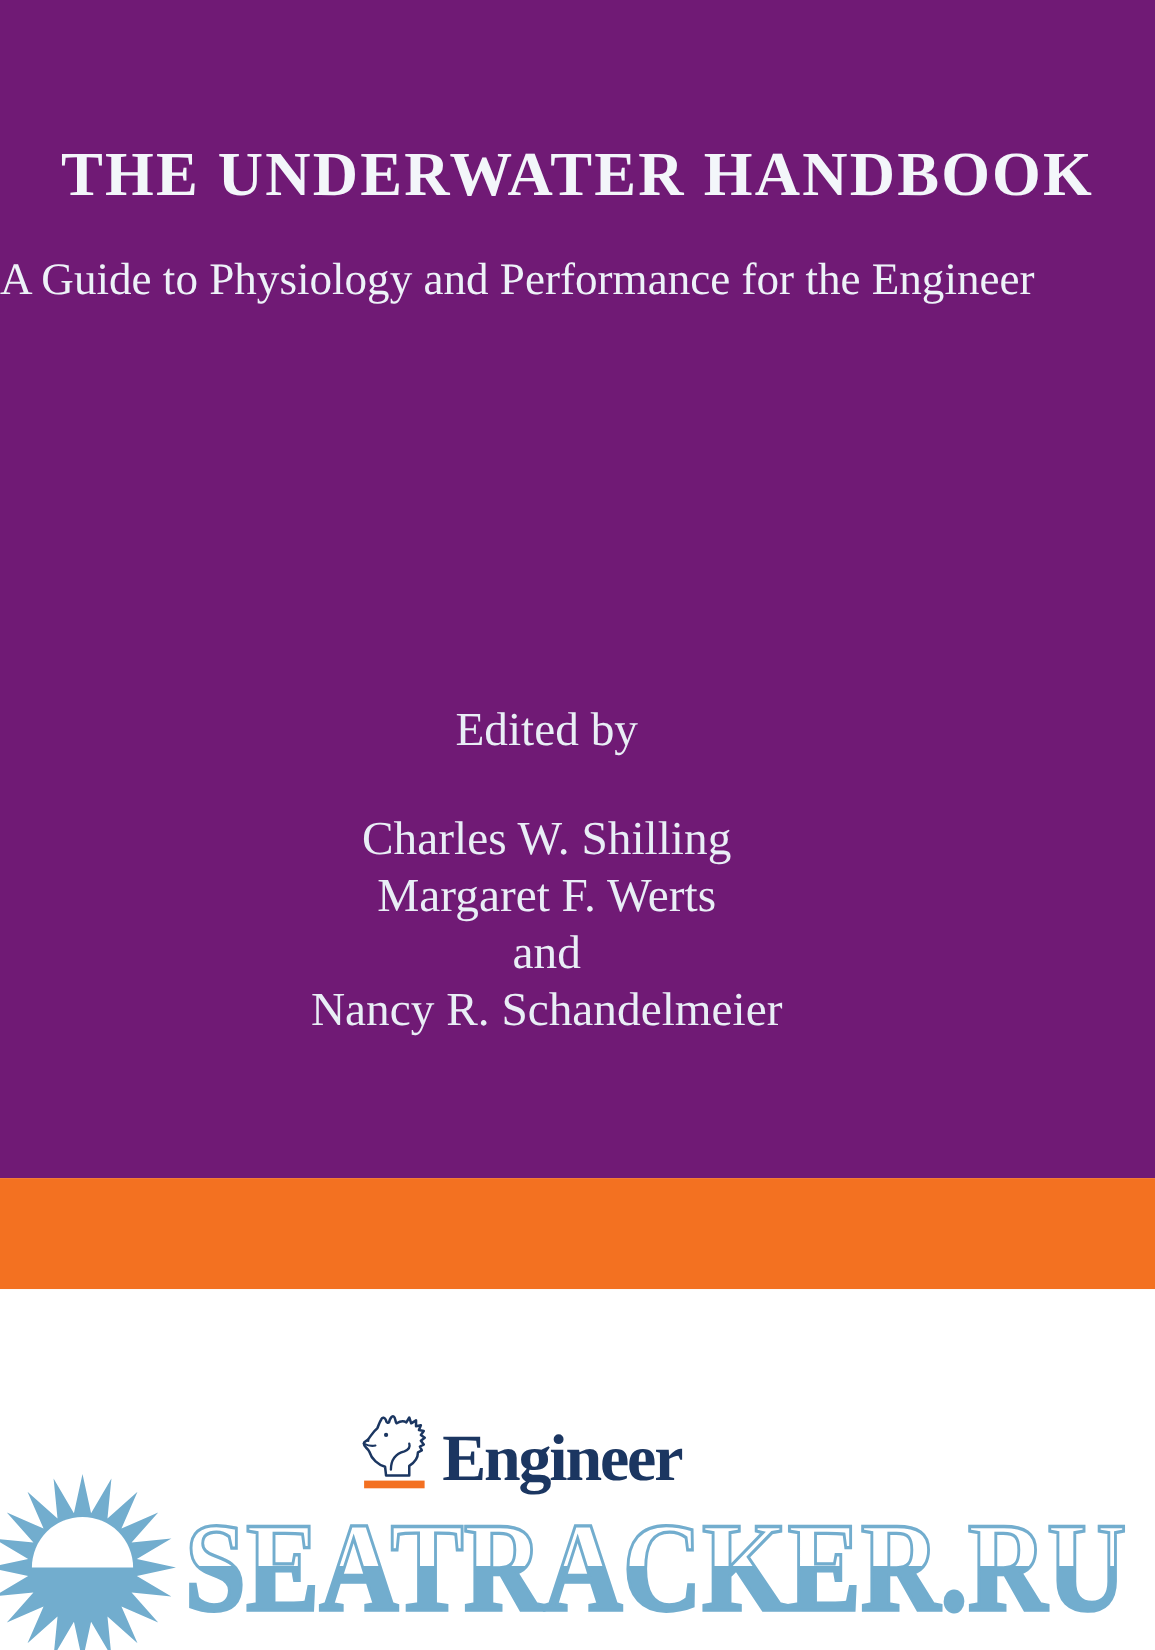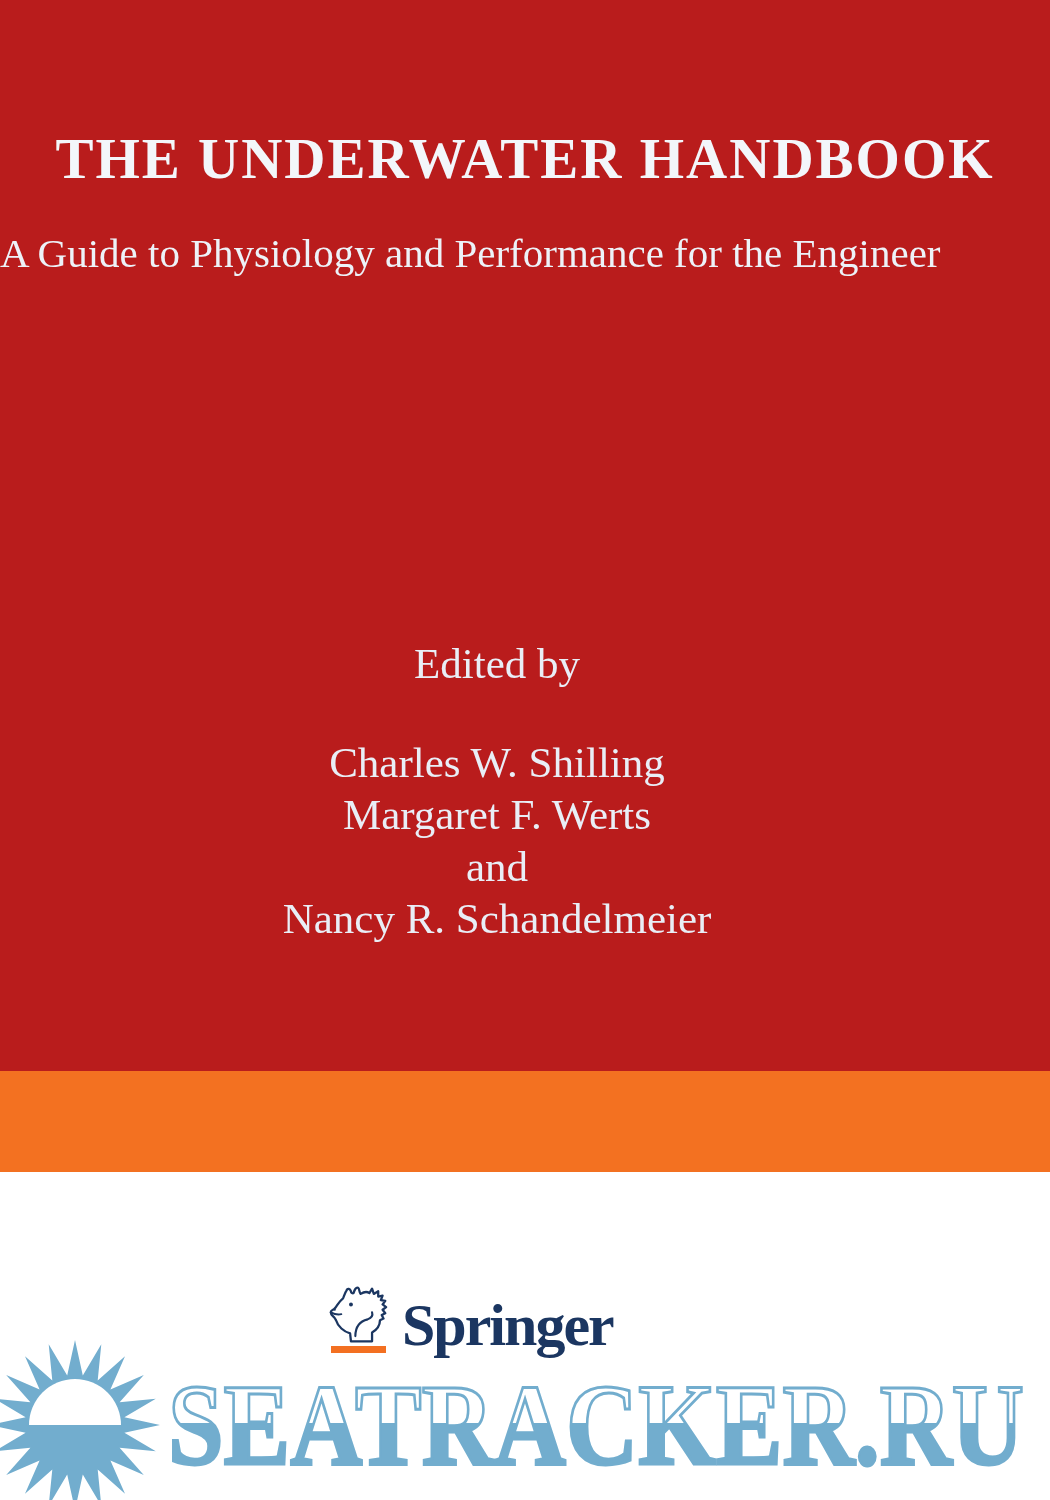--- a/index.html
+++ b/index.html
@@ -15,21 +15,21 @@
     position: relative;
     width: 1050px;
     height: 1500px;
     background: #ffffff;
   }
   .navy-panel {
     position: absolute;
     left: 0; top: 0;
     width: 1050px;
     height: 1071px;
-    background: #b91c1c;
+    background: #701a75;
   }
   .orange-band {
     position: absolute;
     left: 0; top: 1071px;
     width: 1050px;
     height: 101px;
     background: #f37121;
   }
   .white-panel {
     position: absolute;
@@ -160,21 +160,21 @@
                L 65,31 L 61,33
                L 63,37 L 59,39
                C 59,45 55,50 50,53
                L 50,63 Z" fill="#ffffff" stroke="#1b3661" stroke-width="2.6" stroke-linejoin="round"></path>
       <path d="M 3,30 C 7,32 11,33 15,32" fill="none" stroke="#1b3661" stroke-width="2.2" stroke-linecap="round"></path>
       <path d="M 31,57 C 31,46 37,40 45,38 C 50,36 51,33 50,30" fill="none" stroke="#1b3661" stroke-width="2.4" stroke-linecap="round"></path>
       <circle cx="26" cy="21" r="2.2" fill="#1b3661"></circle>
       <circle cx="7.5" cy="27" r="1.3" fill="#1b3661"></circle>
     </svg>
     <div class="springer-underline"></div>
-    <span class="springer-word">Springer</span>
+    <span class="springer-word">Engineer</span>
   </div>
 
   <svg class="sun-icon" width="174" height="176" viewBox="0 0 174 176">
     <polygon id="sun-star" points="87.0,3.0 94.8,38.6 113.3,7.2 109.7,43.4 137.0,19.2 122.4,52.6 155.8,38.0 131.6,65.3 167.8,61.7 136.4,80.2 172.0,88.0 136.4,95.8 167.8,114.3 131.6,110.7 155.8,138.0 122.4,123.4 137.0,156.8 109.7,132.6 113.3,168.8 94.8,137.4 87.0,173.0 79.2,137.4 60.7,168.8 64.3,132.6 37.0,156.8 51.6,123.4 18.2,138.0 42.4,110.7 6.2,114.3 37.6,95.8 2.0,88.0 37.6,80.2 6.2,61.7 42.4,65.3 18.2,38.0 51.6,52.6 37.0,19.2 64.3,43.4 60.7,7.2 79.2,38.6" fill="#72adce"></polygon>
     <path d="M -46,0 A 46,46 0 0 1 46,0 Z" transform="translate(87,88)" fill="#ffffff"></path>
   </svg>
 
   <svg class="watermark-svg" width="1050" height="160" viewBox="0 0 1050 160">
     <defs>
       <linearGradient id="wm-grad" gradientUnits="userSpaceOnUse" x1="0" y1="0" x2="0" y2="160">

